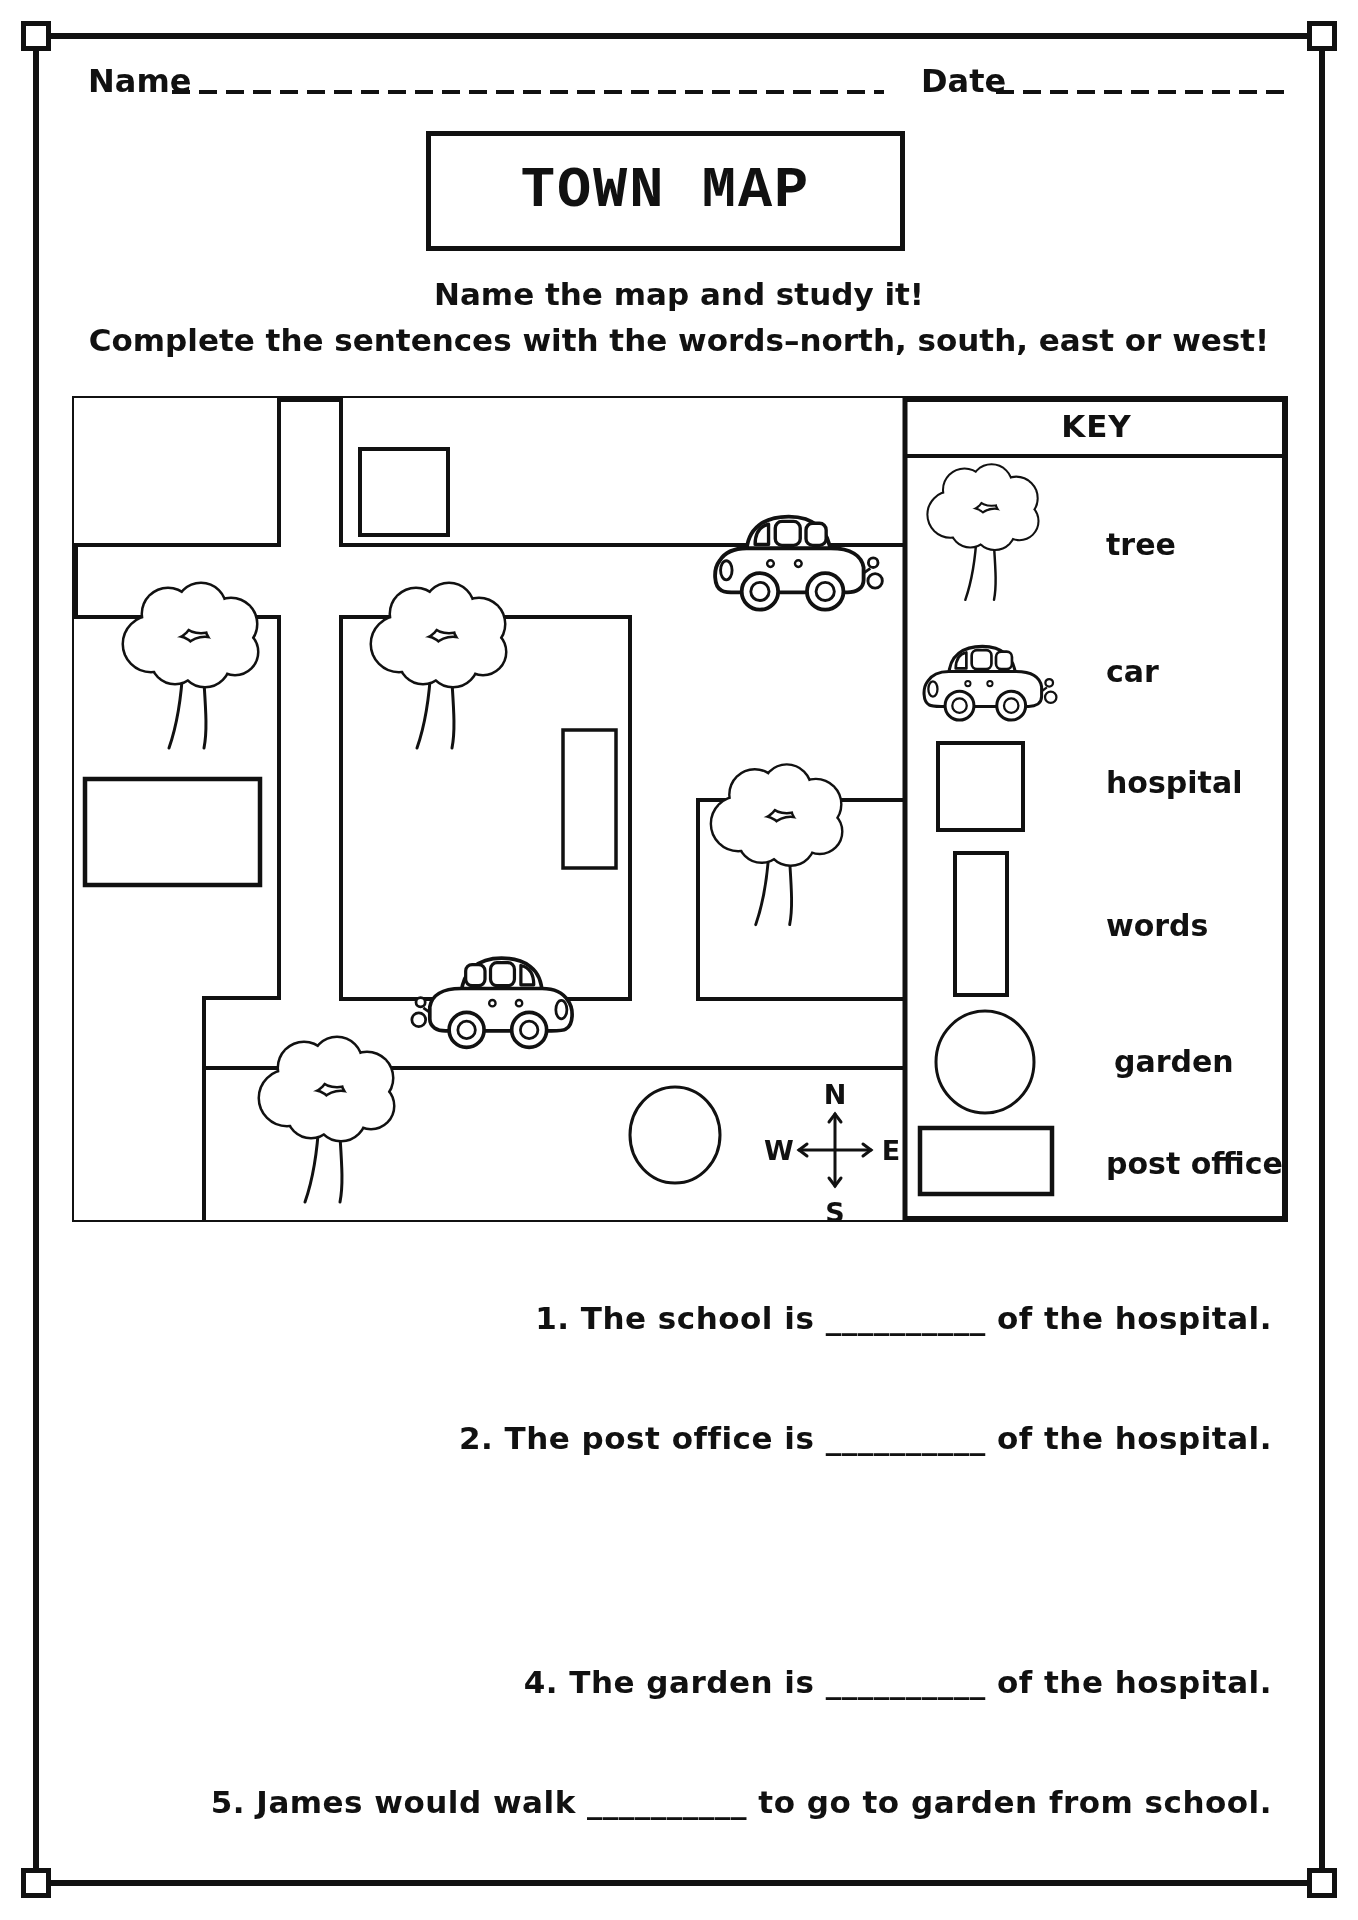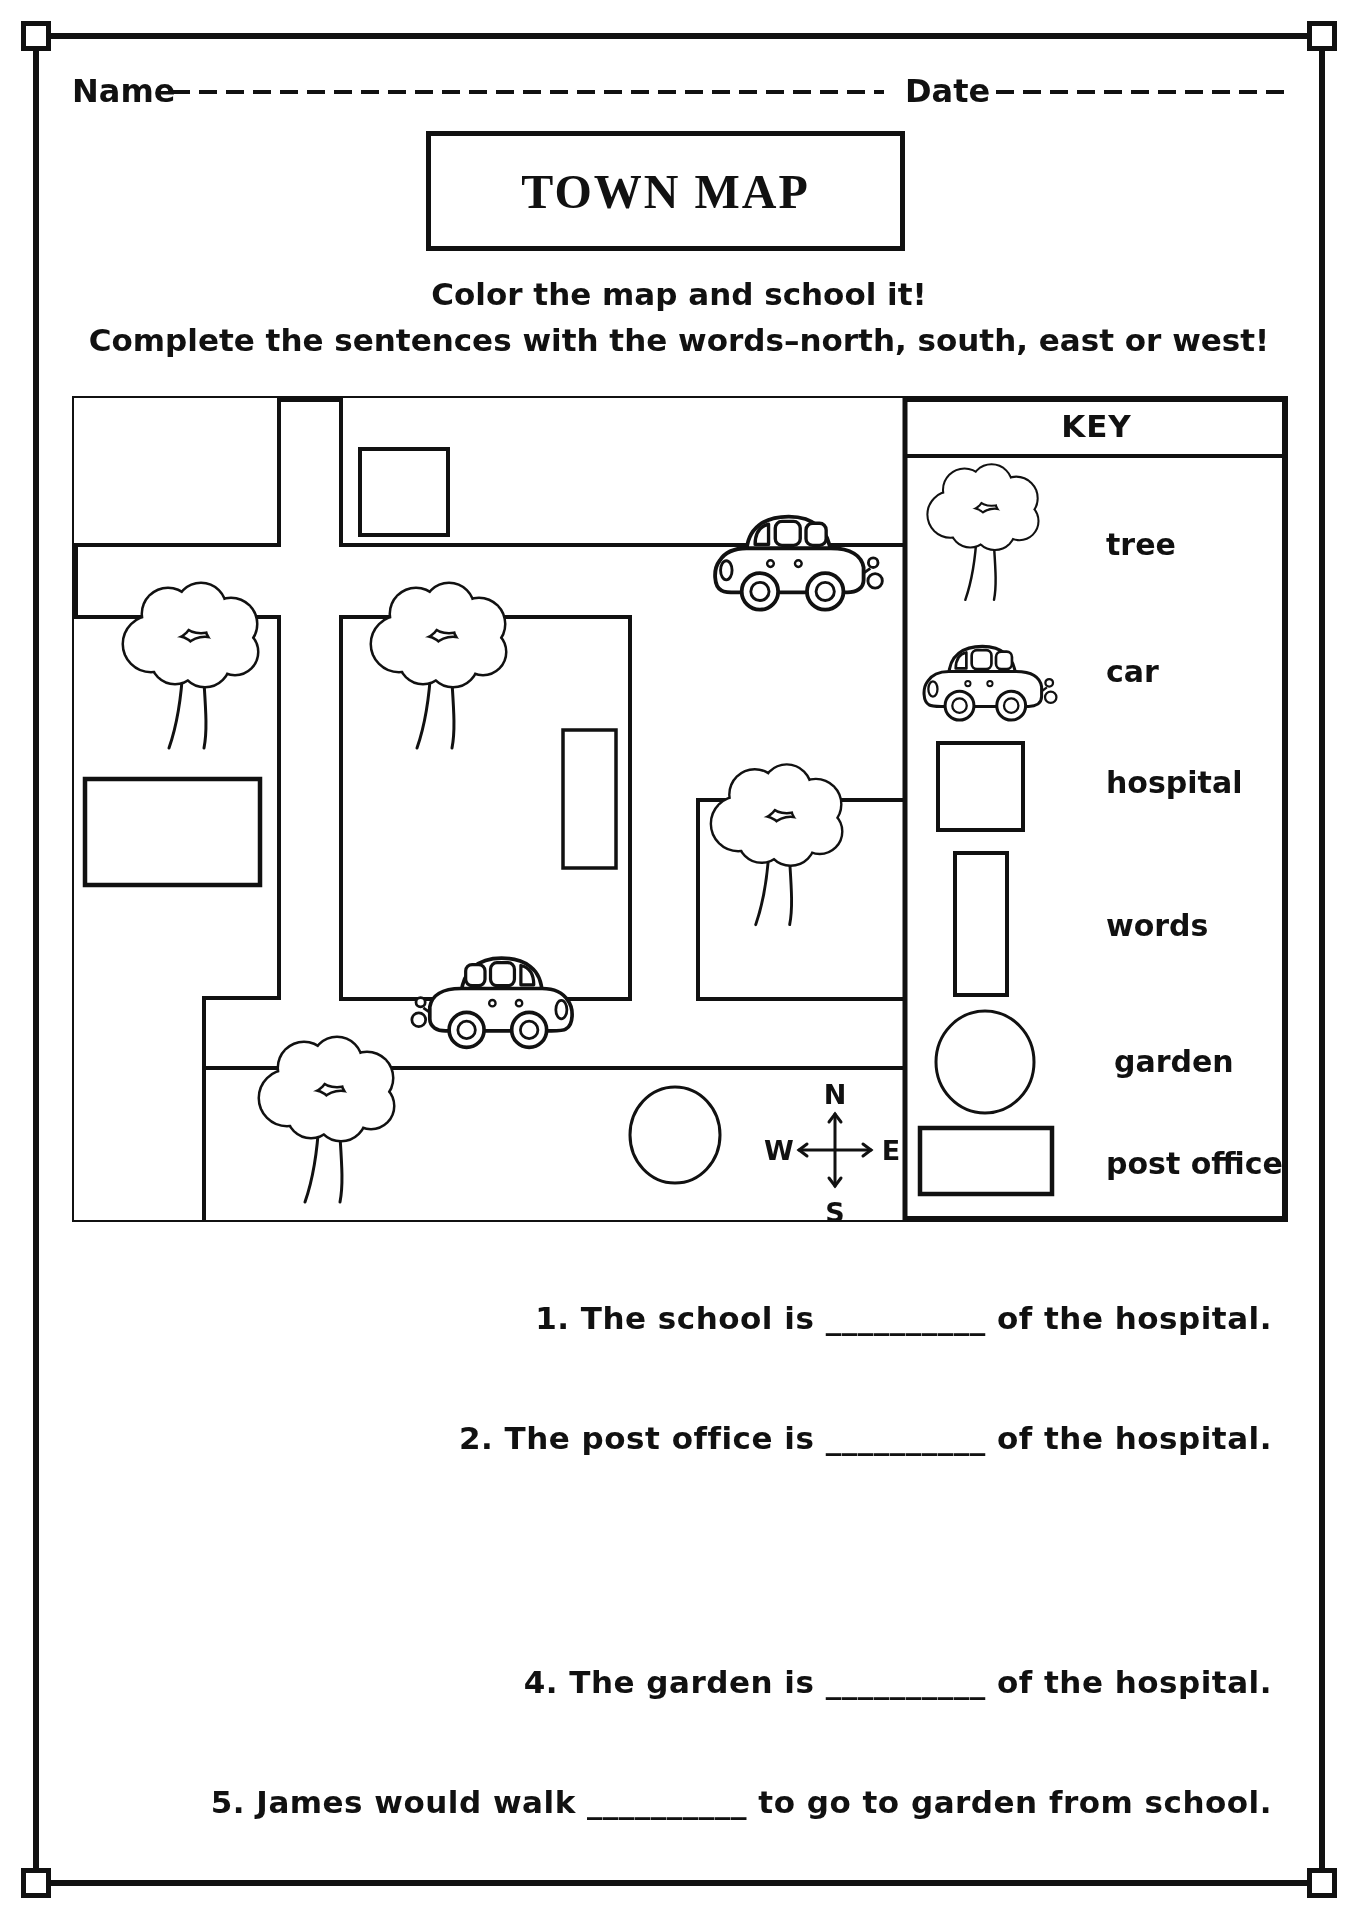--- a/index.html
+++ b/index.html
@@ -5,27 +5,27 @@
   html,body{margin:0;padding:0;background:#fff;}
   .page{position:relative;width:1358px;height:1920px;background:#fff;overflow:hidden;
         font-family:"DejaVu Sans", sans-serif;color:#111;}
   .frame{position:absolute;left:33px;top:33px;width:1292px;height:1853px;
          border:6px solid #111;box-sizing:border-box;}
   .corner{position:absolute;width:30px;height:30px;border:5px solid #111;background:#fff;box-sizing:border-box;}
   .corner.tl{left:21px;top:21px;} .corner.tr{left:1307px;top:21px;}
   .corner.bl{left:21px;top:1868px;} .corner.br{left:1307px;top:1868px;}
 
   .namedate{position:absolute;top:58px;left:0;width:1358px;height:44px;font-size:32px;font-weight:600;}
-  .nd-label{position:absolute;top:14px;}
+  .nd-label{position:absolute;top:4px;margin-left:16px;}
   .nd-line{position:absolute;height:4px;top:32px;
            background:repeating-linear-gradient(90deg,#111 0 18px,transparent 18px 27px);}
 
   .titlebox{position:absolute;left:426px;top:131px;width:479px;height:120px;
             border:5px solid #111;box-sizing:border-box;display:flex;align-items:center;justify-content:center;}
-  .titlebox .t{font-size:48px;font-weight:900;letter-spacing:2px;font-family:Liberation Serif, serif;}
+  .titlebox .t{font-size:57px;font-weight:900;letter-spacing:2px;font-family:Liberation Mono, monospace;}
 
   .instr{position:absolute;left:72px;width:1214px;text-align:center;font-size:31px;font-weight:600;}
   .instr.i1{top:276px;} .instr.i2{top:322px;}
 
   .mapsvg{position:absolute;left:72px;top:396px;}
 
   .keytitle{position:absolute;left:905px;top:408px;width:383px;text-align:center;
             font-size:31px;font-weight:700;letter-spacing:1px;}
   .keylabel{position:absolute;left:1106px;height:36px;line-height:36px;font-size:30px;font-weight:600;}
   .kl-tree{top:527px;} .kl-car{top:654px;} .kl-hospital{top:765px;}
@@ -51,21 +51,21 @@
     <span class="nd-label" style="left:72px;">Name</span>
     <span class="nd-line" style="left:172px;width:712px;"></span>
     <span class="nd-label" style="left:905px;">Date</span>
     <span class="nd-line" style="left:996px;width:290px;"></span>
   </div>
 
   <div class="titlebox">
     <span class="t">TOWN MAP</span>
   </div>
 
-  <div class="instr i1">Color the map and school it!</div>
+  <div class="instr i1">Name the map and study it!</div>
   <div class="instr i2">Complete the sentences with the words–north, south, east or west!</div>
 
   <svg class="mapsvg" width="1216" height="826" viewBox="0 0 1216 826">
     <defs>
       <g id="cloudC">
         <circle cx="-42" cy="8" r="27"></circle>
         <circle cx="-25" cy="-22" r="25"></circle>
         <circle cx="8" cy="-28" r="24"></circle>
         <circle cx="38" cy="-12" r="25"></circle>
         <circle cx="42" cy="16" r="22"></circle>

